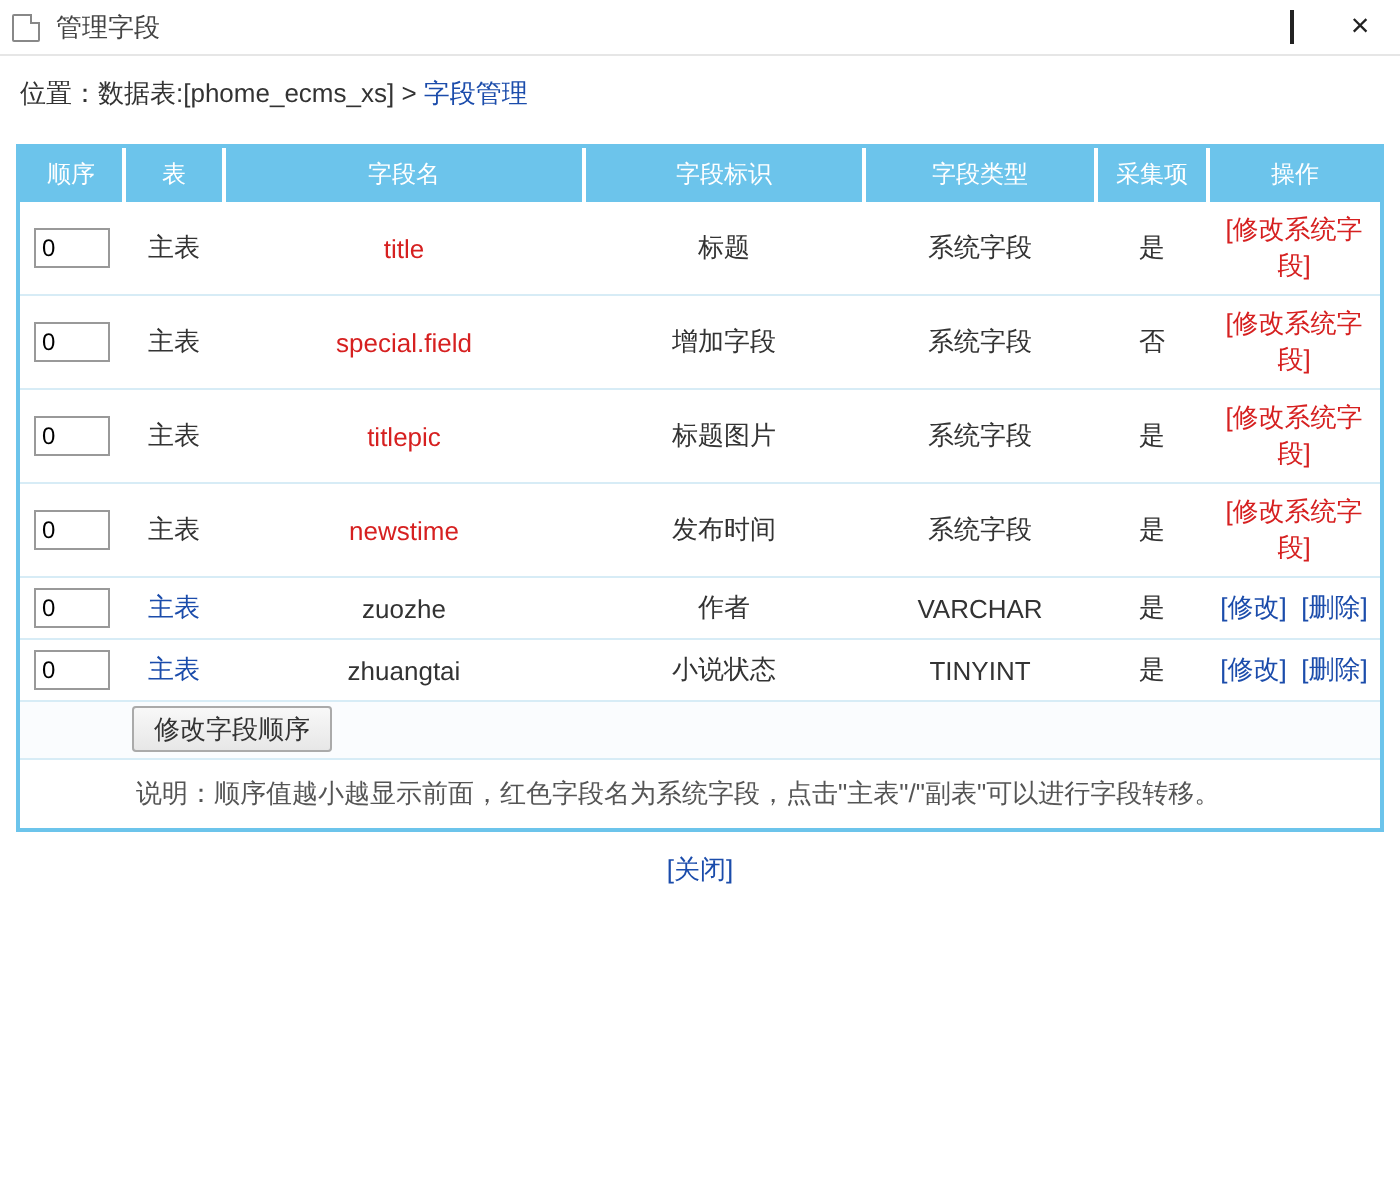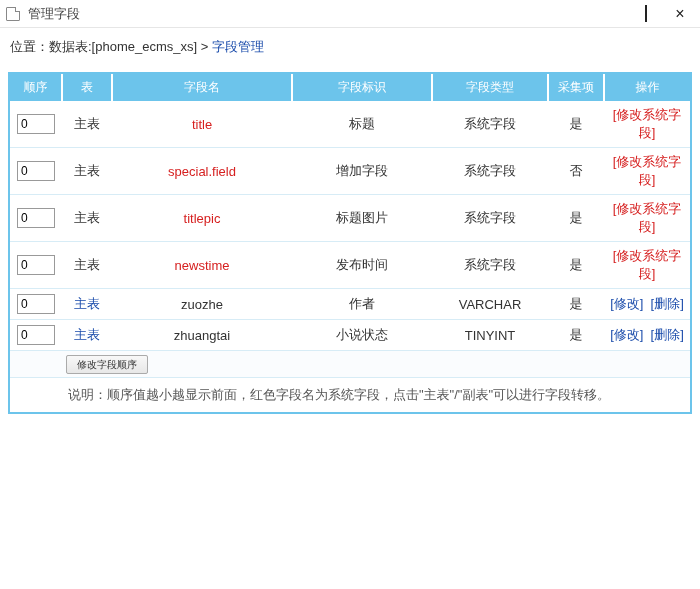--- a/index.html
+++ b/index.html
@@ -30,21 +30,21 @@
   .col-label { width: 140px; }
   .col-type { width: 116px; }
   .col-collect { width: 56px; }
   .col-op { width: auto; }
   input.order { width: 38px; height: 20px; text-align: left; padding-left: 3px; border: 1px solid #999; font-size: 12px; }
   .red { color: #d62020; }
   .bluelink { color: #1b4cab; cursor: pointer; }
   .op-red { color: #d62020; cursor: pointer; }
   .op-blue { color: #1b4cab; cursor: pointer; }
   .footer-row td { background: #fafcfe; }
-  .btn-plain { background: linear-gradient(#f8f8f8, #e7e7e7); border: 1px solid #aaa; padding: 3px 10px; border-radius: 2px; cursor: pointer; font-size: 10px; }
+  .btn-plain { background: linear-gradient(#f8f8f8, #e7e7e7); border: 1px solid #aaa; padding: 3px 10px; border-radius: 2px; cursor: pointer; font-size: 13px; }
   .note-row td { text-align: left; padding: 8px 6px; color: #555; }
   .closewrap { text-align: center; padding: 10px 0 4px 0; }
   .closewrap .bluelink { }
 </style>
 </head>
 <body>
 
 <div class="titlebar">
   <span class="doc-icon"></span>
   <span class="title">管理字段</span>
@@ -135,14 +135,17 @@
             <td colspan="6" style="text-align: left;"><span class="btn-plain">修改字段顺序</span></td>
           </tr>
           <tr class="note-row">
             <td class="col-order"></td>
             <td colspan="6">说明：顺序值越小越显示前面，红色字段名为系统字段，点击"主表"/"副表"可以进行字段转移。</td>
           </tr>
         </tbody>
     </table>
   </div>
 
+  <div class="closewrap">
+    <span class="bluelink">[关闭]</span>
+  </div>
 
 </div>
 
 </body></html>

